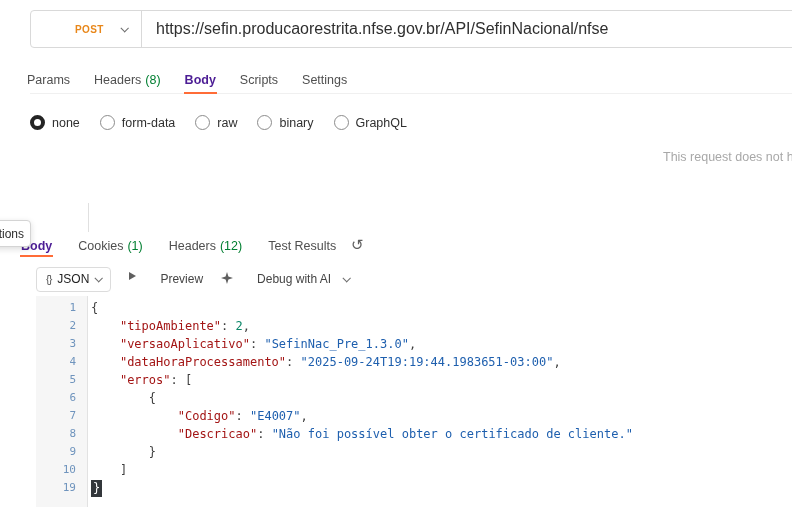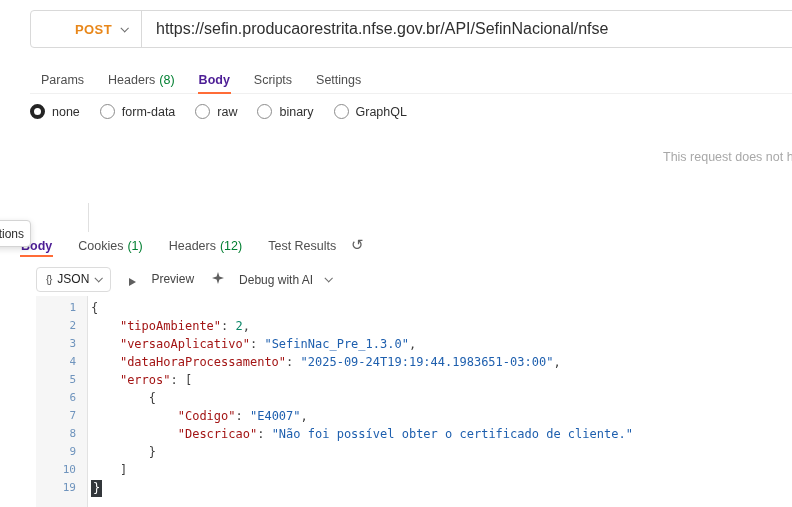--- a/index.html
+++ b/index.html
@@ -9,47 +9,47 @@
     background:#fff; font-family:"Liberation Sans", sans-serif; color:#212121;
   }
 
   
   .url-bar {
     position:absolute; left:30px; top:10px; width:780px; height:38px;
     border:1px solid var(--border,#d9d9d9); border-radius:4px;
     display:flex; align-items:center; background:#fff;
   }
   .method { width:110px; height:100%; display:flex; align-items:center; padding-left:16px; cursor:pointer; }
-  .method-label { font-size:13px; font-weight:bold; letter-spacing:.4px; color:var(--method-color,#e8871a);padding-left:28px; }
+  .method-label { font-size:10px; font-weight:bold; letter-spacing:.4px; color:var(--method-color,#e8871a);padding-left:28px; }
   .method .chev { margin-left:auto; margin-right:14px; }
   .vdiv { width:1px; height:100%; background:var(--border,#e3e3e3); }
   .url-text { padding-left:14px; font-size:16px; color:#2f2f2f; white-space:nowrap; }
 
   
   .chev {
     display:inline-block; width:6px; height:6px;
     border-right:1.4px solid #6e6e6e; border-bottom:1.4px solid #6e6e6e;
     transform:rotate(45deg) translateY(-1px);
   }
 
   
   .tabs-divider { position:absolute; left:30px; right:0; top:93px; height:1px; background:#f0f0f0; }
   .req-tabs {
-    position:absolute; left:40px; top:66px; height:28px;
+    position:absolute; left:26px; top:66px; height:28px;
     display:flex; gap:22px; align-items:center; font-size:12.5px;
   }
   .tab { position:relative; height:100%; display:flex; align-items:center; gap:4px; color:#4f4f4f; cursor:pointer; padding:0 1px; }
   .tab.active { color:#4c1d95; font-weight:bold; }
   .tab.active::after { content:""; position:absolute; left:0; right:0; bottom:0; height:2px; background:var(--accent,#ff6c37); }
   .tab .count { color:var(--count-green,#007f31); }
 
   
   .radio-row {
     position:absolute; left:30px; top:104px; height:26px;
-    display:flex; gap:20px; align-items:flex-start; font-size:12.5px; color:#303030;
+    display:flex; gap:20px; align-items:flex-end; font-size:12.5px; color:#303030;
   }
   .radio { display:flex; align-items:center; gap:7px; cursor:pointer; }
   .rdot { width:15px; height:15px; border-radius:50%; border:1.5px solid #8c8c8c; background:#fff; }
   .radio.sel .rdot { border:4.5px solid var(--radio-selected,#242424); }
 
   .empty-hint { position:absolute; left:663px; top:150px; white-space:nowrap; font-size:12.5px; color:var(--muted,#a8a8a8); }
 
   
   .sidebar-line { position:absolute; left:88px; top:203px; width:1px; height:29px; background:#e0e0e0; }
 
@@ -67,21 +67,21 @@
     font-size:12px; color:#2e2e2e;
   }
 
   .resp-toolbar { position:absolute; left:36px; top:266px; height:26px; display:flex; align-items:center; gap:18px; }
   .format-btn {
     height:25px; display:flex; align-items:center; gap:6px; padding:0 9px;
     border:1px solid #dcdcdc; border-radius:4px; cursor:pointer; background:#fff;
   }
   .braces { font-size:11px; color:#555; letter-spacing:-1px; }
   .fmt { font-size:12px; color:#222; }
-  .tool-btn { display:flex; align-items:flex-end; gap:15px; font-size:12px; color:#444; cursor:pointer; }
+  .tool-btn { display:flex; align-items:flex-start; gap:24px; font-size:12px; color:#444; cursor:pointer; }
   .play { width:0; height:0; border-left:7px solid #5f5f5f; border-top:4.5px solid transparent; border-bottom:4.5px solid transparent; }
   .spark { display:inline-block; }
   .standalone-chev { cursor:pointer; margin-left:-6px; }
 
   
   .code-region { position:absolute; left:0; right:0; top:296px; bottom:0; background:#fff; }
   .gutter-bg {
     position:absolute; left:36px; top:0; bottom:0; width:52px;
     background:var(--gutter-bg,#f6f6f6); border-right:1px solid #e2e2e2;
   }

